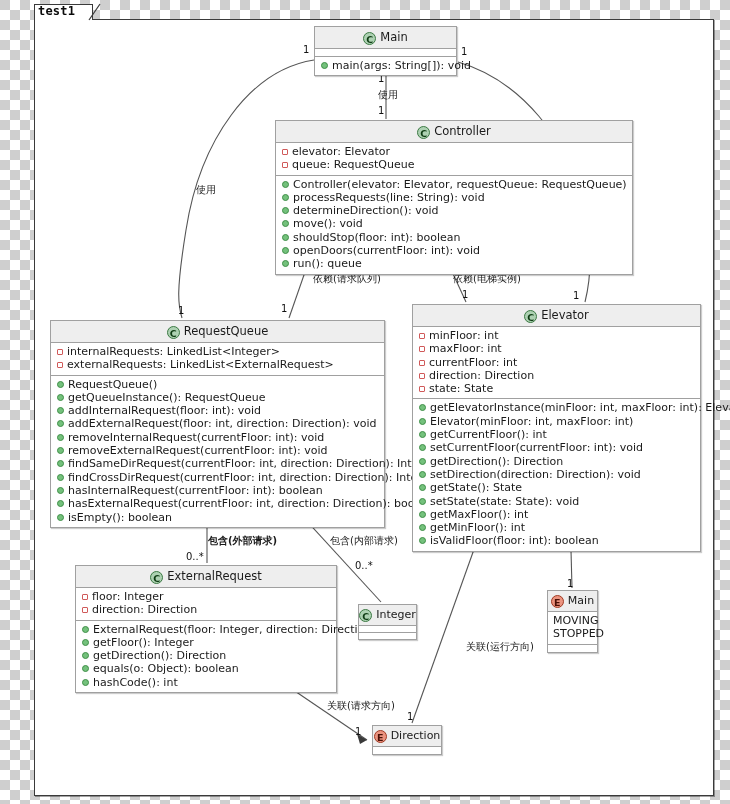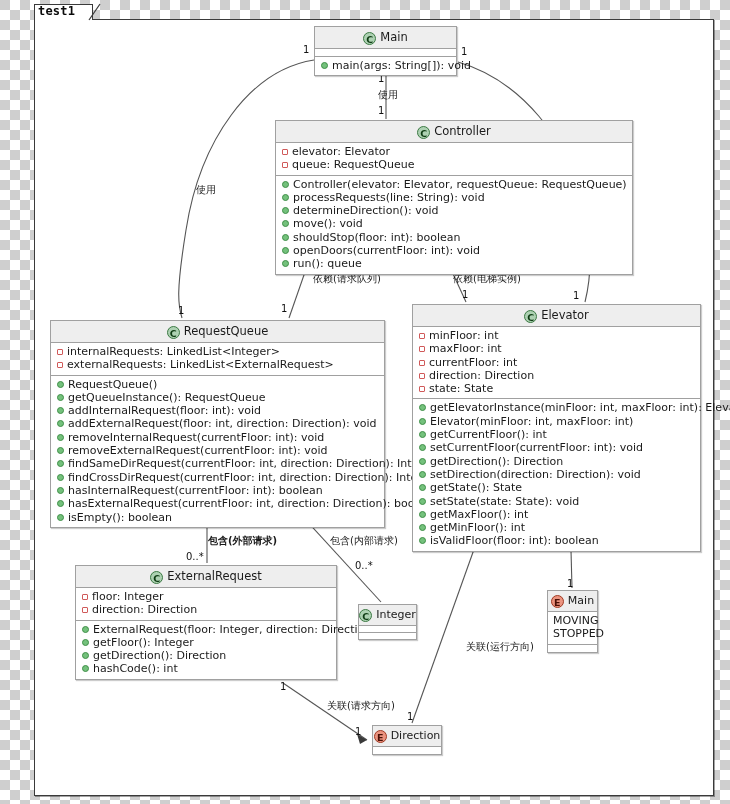--- a/index.html
+++ b/index.html
@@ -278,20 +278,21 @@
     <span class="icon-c">C</span><span class="tname">ExternalRequest</span>
   </div>
   <div class="sect">
     <div class="row"><span class="bullet priv"></span><span>floor: Integer</span></div>
     <div class="row"><span class="bullet priv"></span><span>direction: Direction</span></div>
   </div>
   <div class="sect">
     <div class="row"><span class="bullet pub"></span><span>ExternalRequest(floor: Integer, direction: Direction)</span></div>
     <div class="row"><span class="bullet pub"></span><span>getFloor(): Integer</span></div>
     <div class="row"><span class="bullet pub"></span><span>getDirection(): Direction</span></div>
+    <div class="row"><span class="bullet pub"></span><span>equals(o: Object): boolean</span></div>
     <div class="row"><span class="bullet pub"></span><span>hashCode(): int</span></div>
   </div>
 </div>
 
 <div class="uml" id="box-integer">
   <div class="title">
     <span class="icon-c">C</span><span class="tname">Integer</span>
   </div>
   <div class="sect empty"></div>
   <div class="sect empty"></div>

